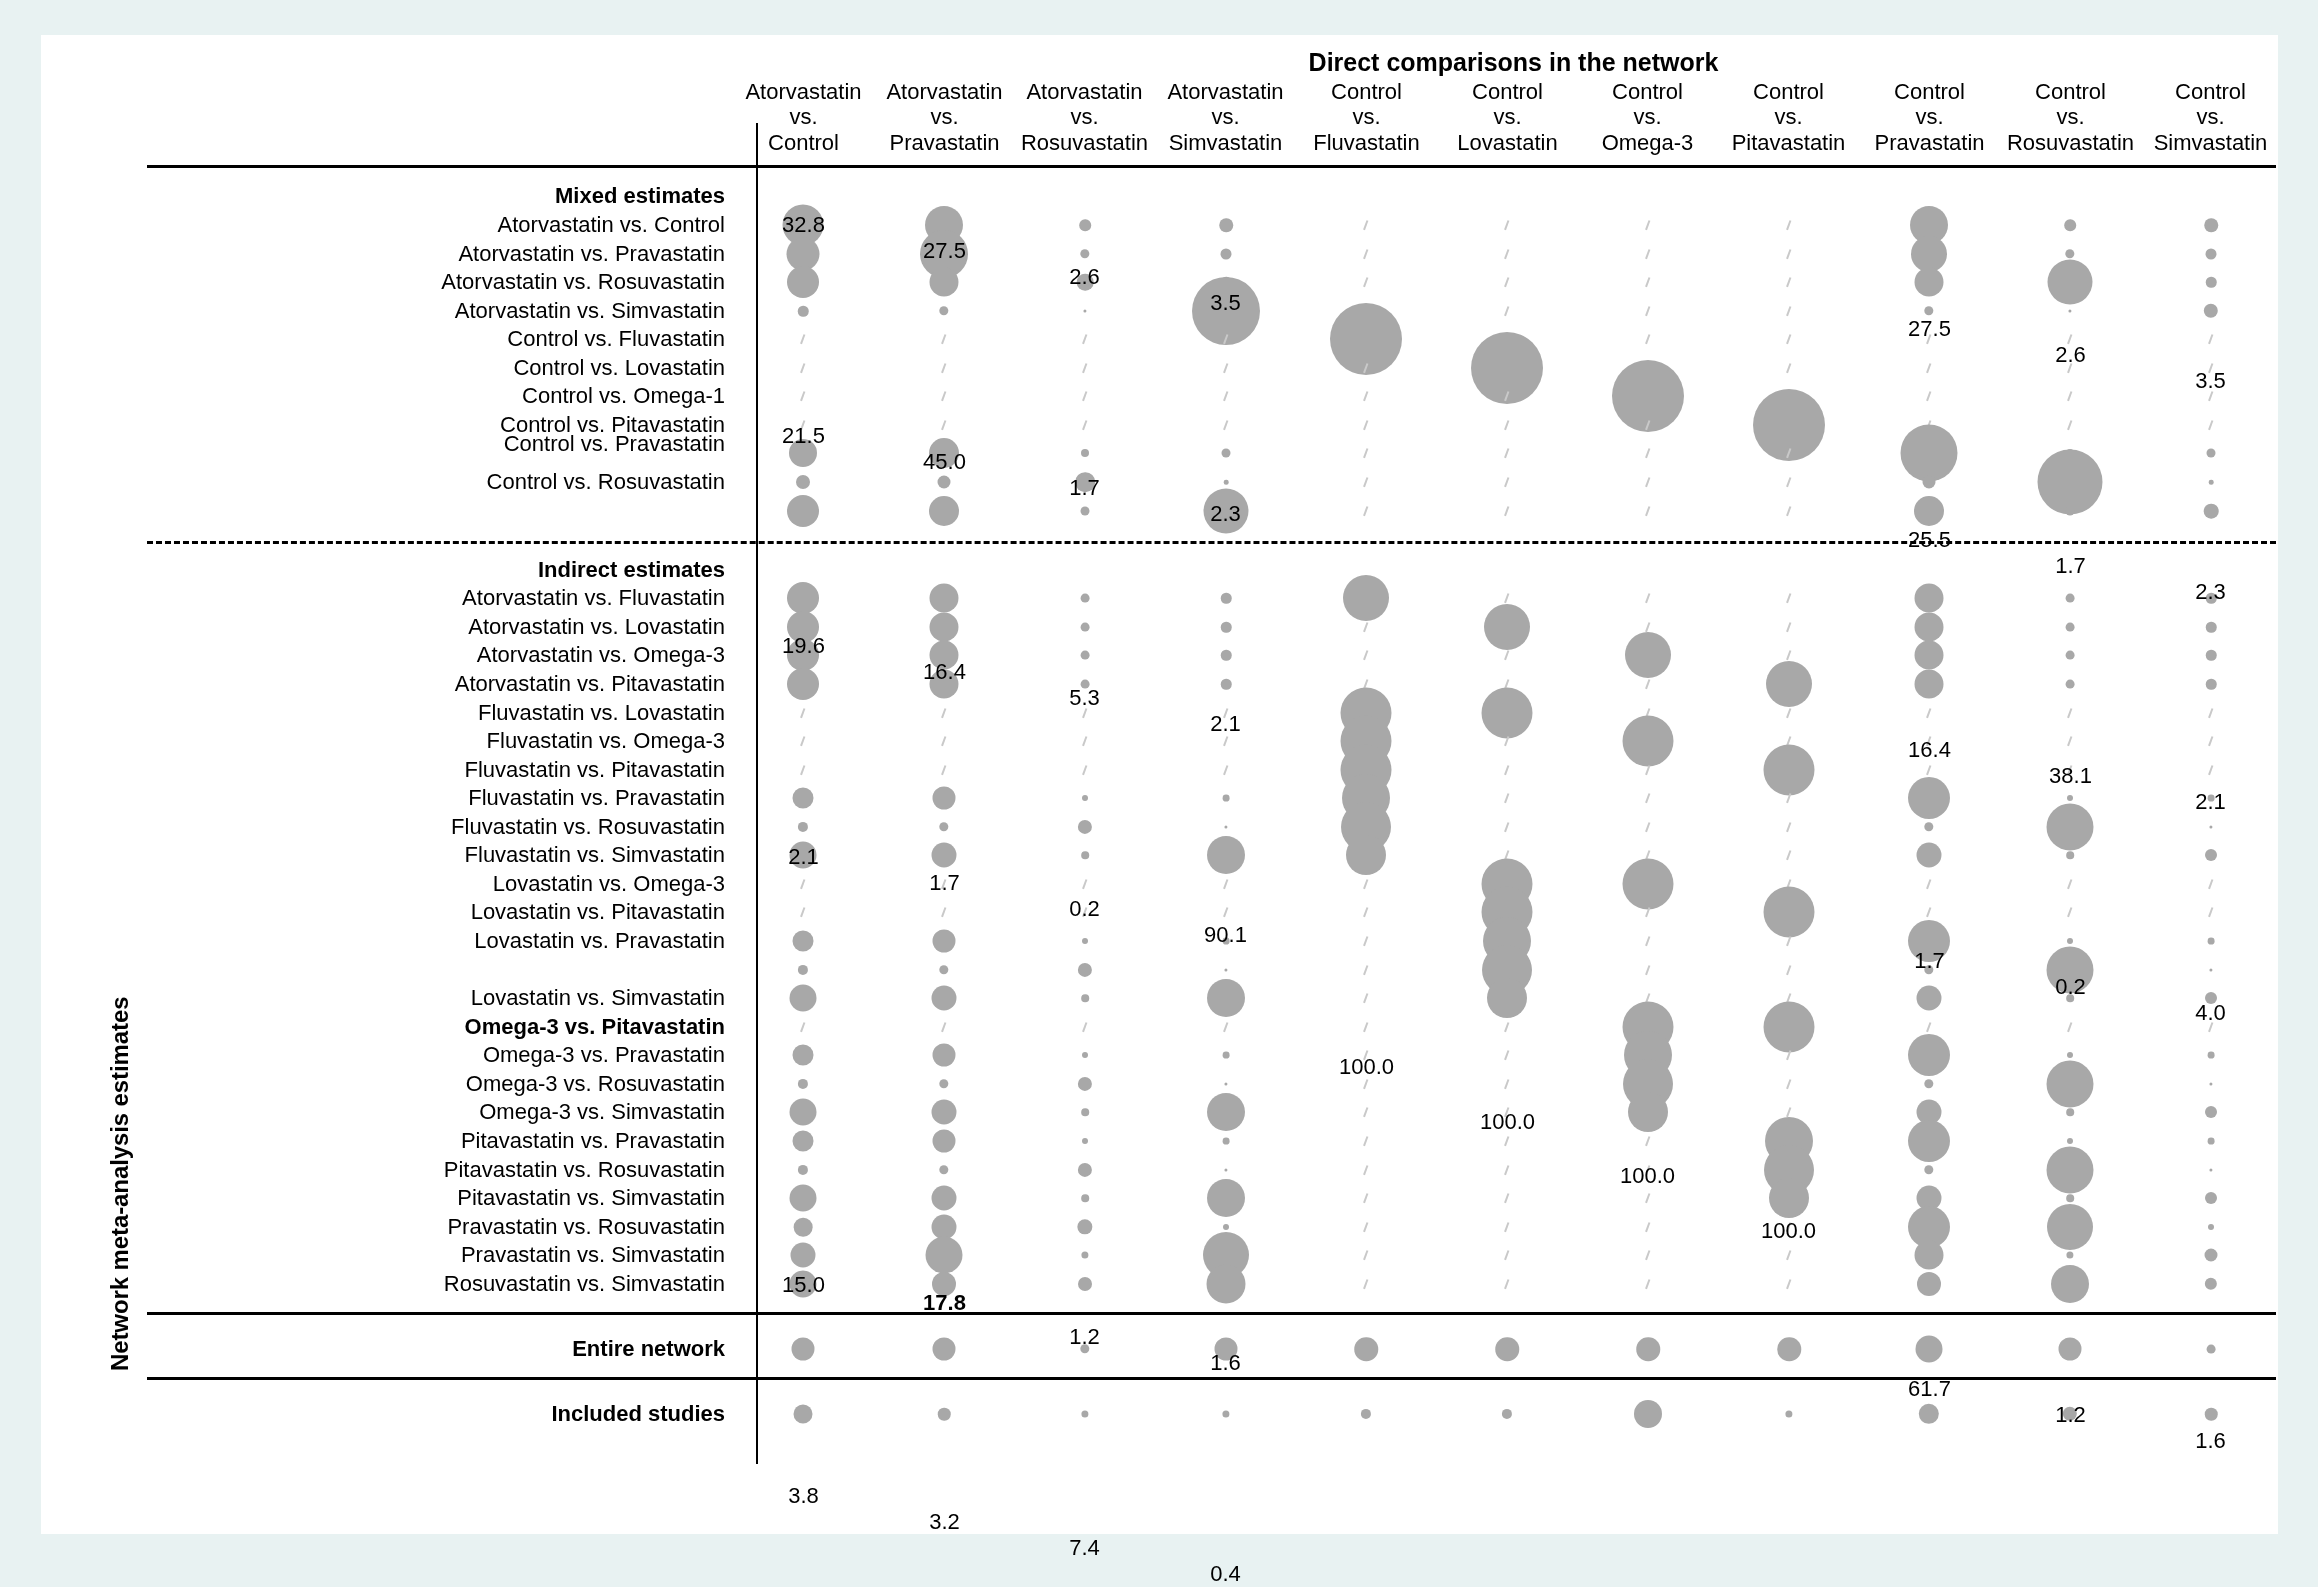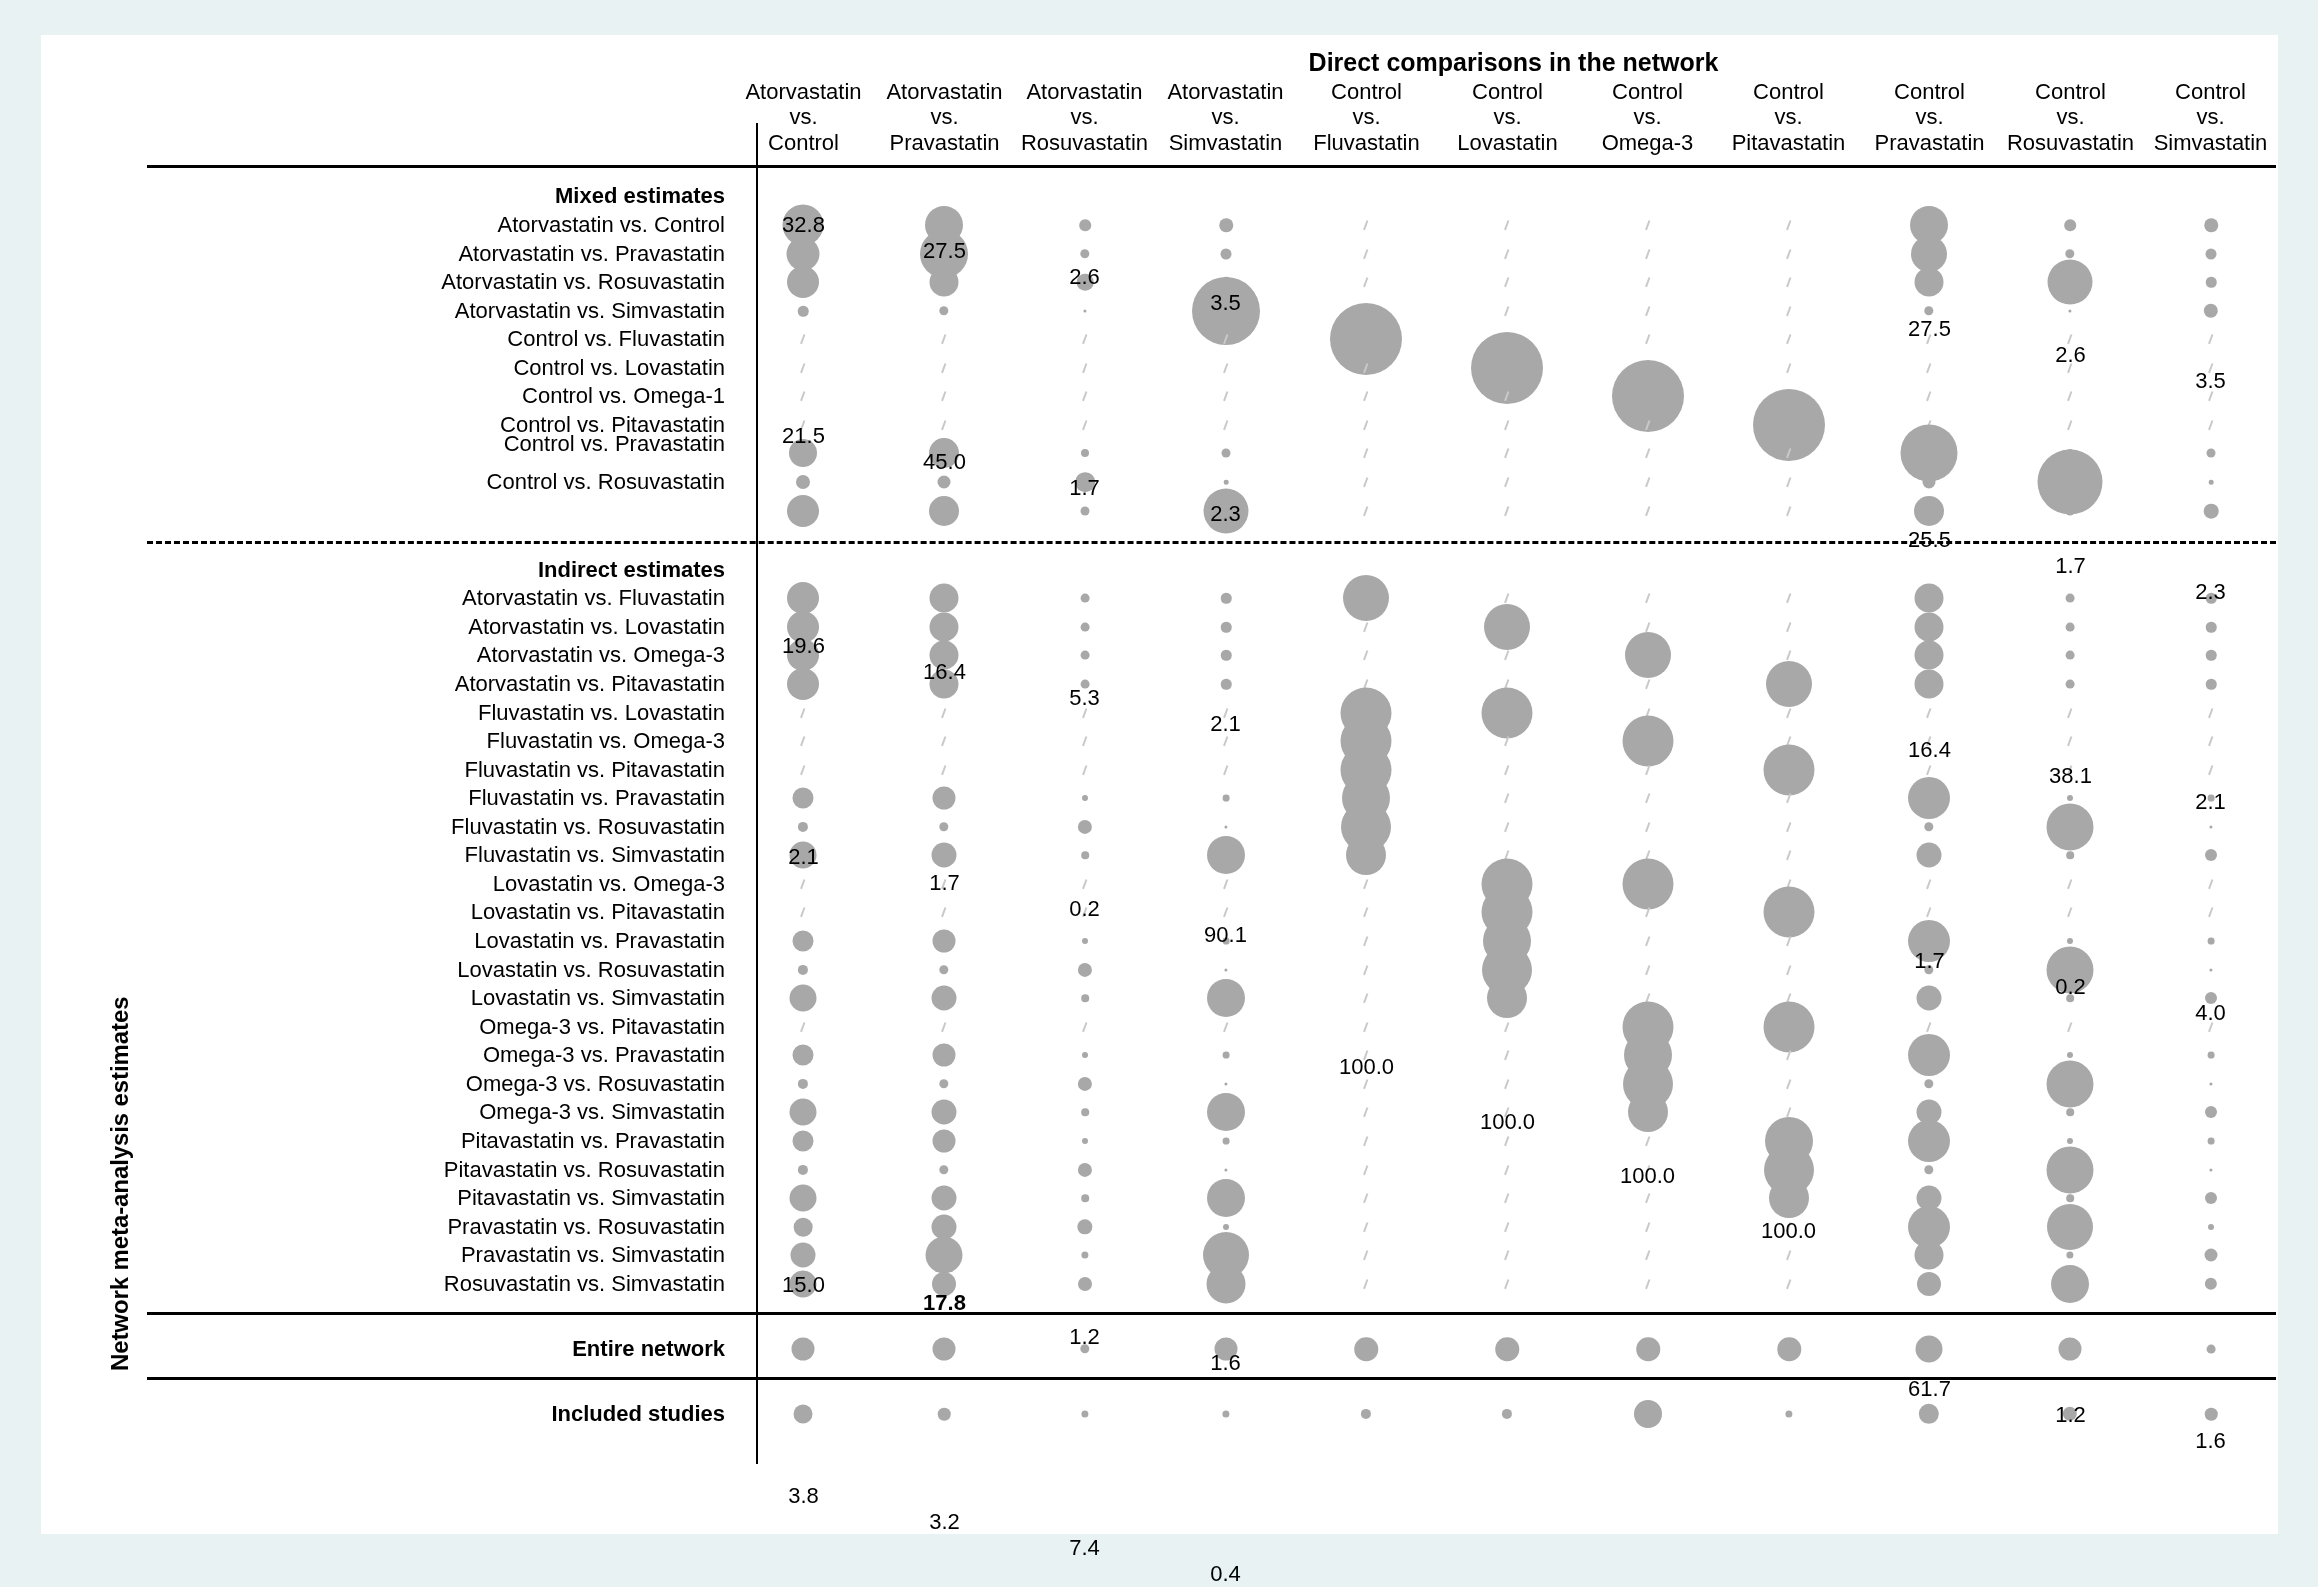--- a/index.html
+++ b/index.html
@@ -503,21 +503,20 @@
         <div class="bubble" style="left: 797px; top: 906px; width: 23px; height: 23px; background: rgb(168, 168, 168);"></div>
         <div class="bubble" style="left: 938px; top: 906px; width: 6px; height: 6px; background: rgb(168, 168, 168);"></div>
         <div class="bubble" style="left: 1079px; top: 906px; width: 6.8px; height: 6.8px; background: rgb(168, 168, 168);"></div>
         <div class="tick" style="left: 1219px; top: 906px;"></div>
         <div class="bubble" style="left: 1360px; top: 906px; width: 48px; height: 48px; background: rgb(168, 168, 168);"></div>
         <div class="tick" style="left: 1501px; top: 906px;"></div>
         <div class="tick" style="left: 1642px; top: 906px;"></div>
         <div class="bubble" style="left: 1782px; top: 906px; width: 42px; height: 42px; background: rgb(168, 168, 168);"></div>
         <div class="bubble" style="left: 1923px; top: 906px; width: 6px; height: 6px; background: rgb(168, 168, 168);"></div>
         <div class="bubble" style="left: 2064px; top: 906px; width: 6.8px; height: 6.8px; background: rgb(168, 168, 168);"></div>
-        <div class="rowlabel" style="top: 922px;">Lovastatin vs. Rosuvastatin</div>
         <div class="bubble" style="left: 656px; top: 935px; width: 10.2px; height: 10.2px; background: rgb(168, 168, 168);"></div>
         <div class="bubble" style="left: 797px; top: 935px; width: 9.4px; height: 9.4px; background: rgb(168, 168, 168);"></div>
         <div class="bubble" style="left: 938px; top: 935px; width: 14.2px; height: 14.2px; background: rgb(168, 168, 168);"></div>
         <div class="bubble" style="left: 1079px; top: 935px; width: 3.2px; height: 3.2px; background: rgb(168, 168, 168);"></div>
         <div class="tick" style="left: 1219px; top: 935px;"></div>
         <div class="bubble" style="left: 1360px; top: 935px; width: 50px; height: 50px; background: rgb(168, 168, 168);"></div>
         <div class="tick" style="left: 1501px; top: 935px;"></div>
         <div class="tick" style="left: 1642px; top: 935px;"></div>
         <div class="bubble" style="left: 1782px; top: 935px; width: 9.4px; height: 9.4px; background: rgb(168, 168, 168);"></div>
         <div class="bubble" style="left: 1923px; top: 935px; width: 47px; height: 47px; background: rgb(168, 168, 168);"></div>
@@ -527,21 +526,21 @@
         <div class="bubble" style="left: 797px; top: 963px; width: 25px; height: 25px; background: rgb(168, 168, 168);"></div>
         <div class="bubble" style="left: 938px; top: 963px; width: 7.6px; height: 7.6px; background: rgb(168, 168, 168);"></div>
         <div class="bubble" style="left: 1079px; top: 963px; width: 38px; height: 38px; background: rgb(168, 168, 168);"></div>
         <div class="tick" style="left: 1219px; top: 963px;"></div>
         <div class="bubble" style="left: 1360px; top: 963px; width: 40px; height: 40px; background: rgb(168, 168, 168);"></div>
         <div class="tick" style="left: 1501px; top: 963px;"></div>
         <div class="tick" style="left: 1642px; top: 963px;"></div>
         <div class="bubble" style="left: 1782px; top: 963px; width: 25px; height: 25px; background: rgb(168, 168, 168);"></div>
         <div class="bubble" style="left: 1923px; top: 963px; width: 7.6px; height: 7.6px; background: rgb(168, 168, 168);"></div>
         <div class="bubble" style="left: 2064px; top: 963px; width: 12px; height: 12px; background: rgb(168, 168, 168);"></div>
-        <div class="rowlabel" style="top: 979px;">Omega-3 vs. Pitavastatin</div>
+        <div class="rowlabel" style="top: 979px; font-weight: bold;">Omega-3 vs. Pitavastatin</div>
         <div class="tick" style="left: 656px; top: 992px;"></div>
         <div class="tick" style="left: 797px; top: 992px;"></div>
         <div class="tick" style="left: 938px; top: 992px;"></div>
         <div class="tick" style="left: 1079px; top: 992px;"></div>
         <div class="tick" style="left: 1219px; top: 992px;"></div>
         <div class="tick" style="left: 1360px; top: 992px;"></div>
         <div class="bubble" style="left: 1501px; top: 992px; width: 51px; height: 51px; background: rgb(168, 168, 168);"></div>
         <div class="bubble" style="left: 1642px; top: 992px; width: 51px; height: 51px; background: rgb(168, 168, 168);"></div>
         <div class="tick" style="left: 1782px; top: 992px;"></div>
         <div class="tick" style="left: 1923px; top: 992px;"></div>

